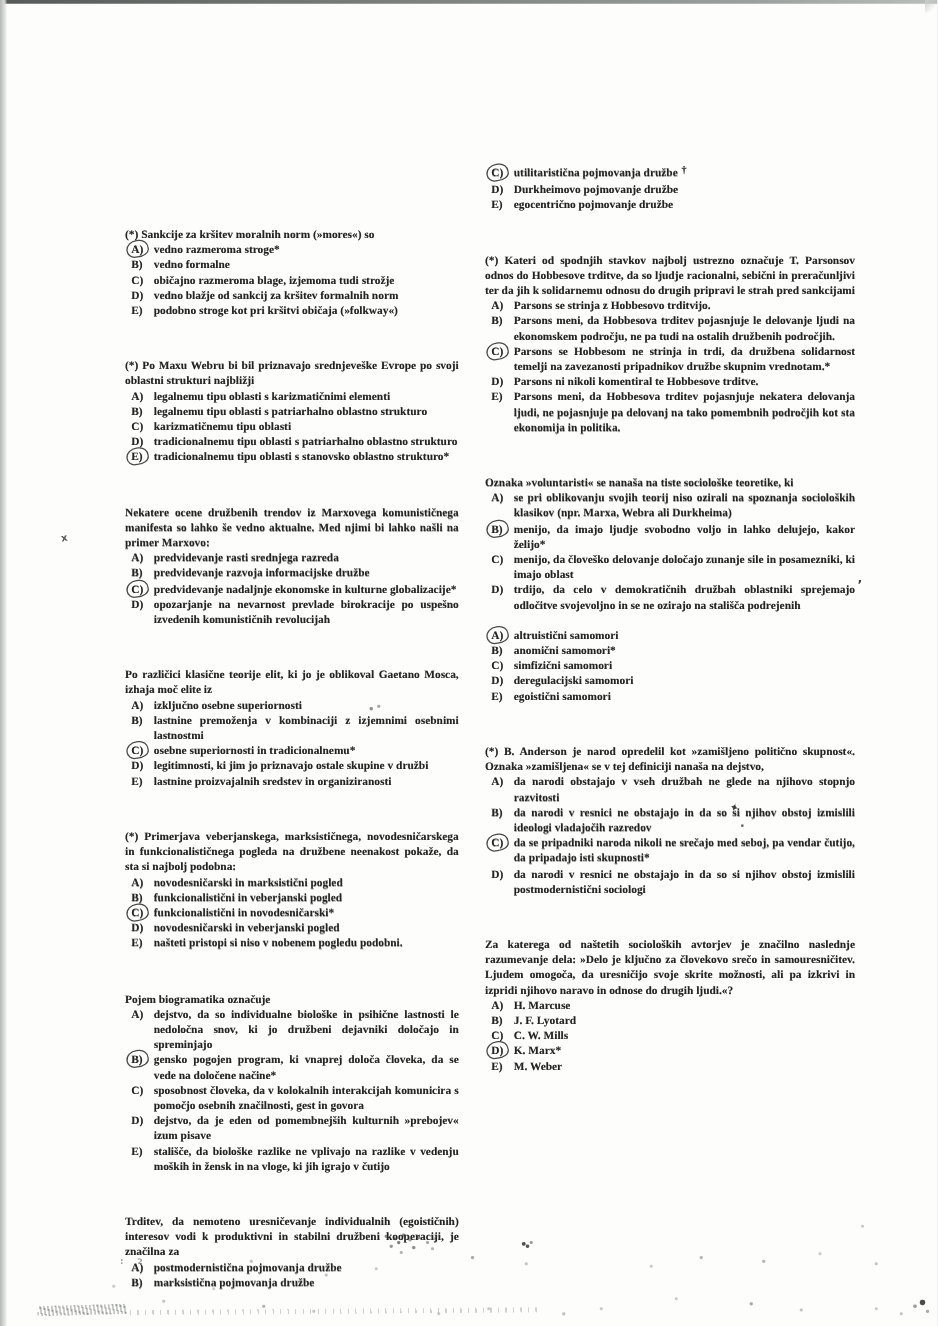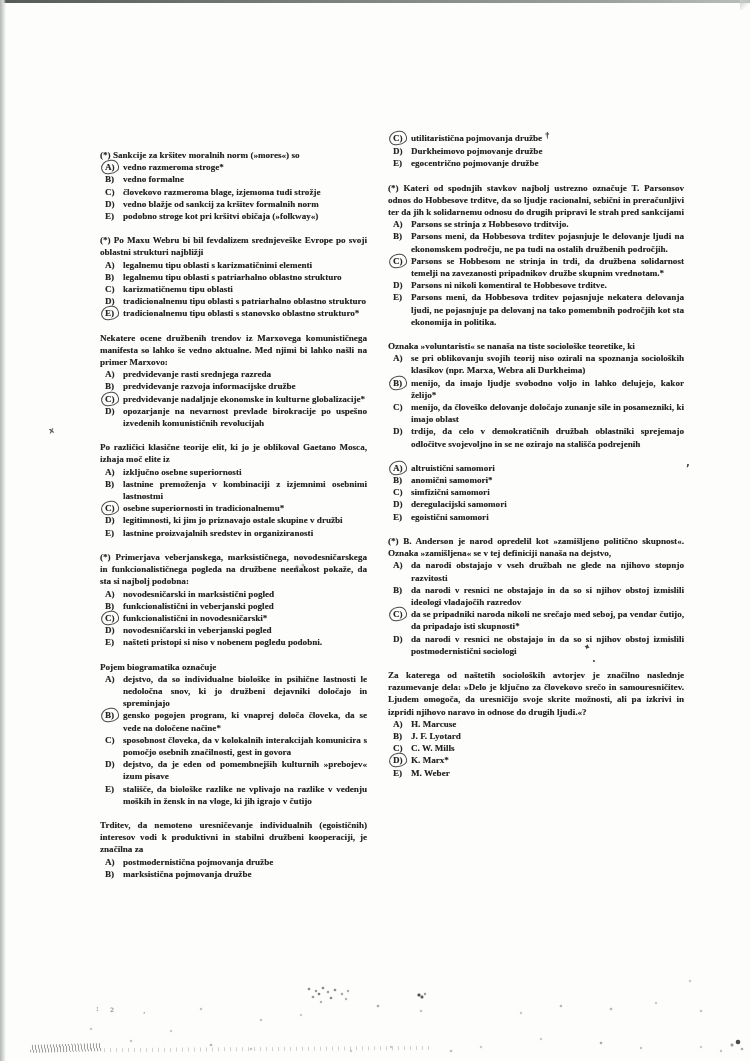--- a/index.html
+++ b/index.html
@@ -16,21 +16,21 @@
     background:linear-gradient(to right,#b3b8b5,#d9dcda 55%,rgba(255,255,255,0));}
   .edge-corner{position:absolute;right:0;top:0;width:10px;height:10px;
     background:linear-gradient(135deg,#c7ccc9,rgba(255,255,255,0) 70%);}
 
   .col{position:absolute;font-size:9px;line-height:12.2px;font-weight:700;
     letter-spacing:.05px;text-shadow:.2px .2px .35px rgba(45,45,45,.45);}
   .col-left{left:100px;top:149px;width:267px;}
   .col-right{left:388px;top:132px;width:296px;}
 
   .q{margin-bottom:12px;}
-  .stem{text-align:justify;}
+  .stem{text-align:justify;margin-top:32px;}
   .opt{display:flex;align-items:flex-start;}
   .let{flex:0 0 18px;margin-left:5px;position:relative;white-space:nowrap;}
   .otx{flex:1;text-align:justify;}
   .circled::after{
     content:"";position:absolute;left:-4px;top:-1px;width:16px;height:12px;
     border:1.2px solid rgba(40,40,40,.85);
     border-radius:55% 45% 60% 40% / 60% 55% 45% 50%;
     transform:rotate(-7deg);pointer-events:none;
   }
   .omark{font-size:8px;margin-left:3px;position:relative;top:-3px;font-weight:700;}
@@ -89,35 +89,35 @@
           <div class="opt">
             <span class="let circled">A)</span>
             <span class="otx">vedno razmeroma stroge*</span>
           </div>
           <div class="opt">
             <span class="let">B)</span>
             <span class="otx">vedno formalne</span>
           </div>
           <div class="opt">
             <span class="let">C)</span>
-            <span class="otx">človekovo razmeroma blage, izjemoma tudi strožje</span>
+            <span class="otx">običajno razmeroma blage, izjemoma tudi strožje</span>
           </div>
           <div class="opt">
             <span class="let">D)</span>
             <span class="otx">vedno blažje od sankcij za kršitev formalnih norm</span>
           </div>
           <div class="opt">
             <span class="let">E)</span>
             <span class="otx">podobno stroge kot pri kršitvi običaja (»folkway«)</span>
           </div>
         </div>
   </div>
 
   <div class="q">
-    <div class="stem">(*) Po Maxu Webru bi bil fevdalizem srednjeveške Evrope po svoji oblastni strukturi najbližji</div>
+    <div class="stem">(*) Po Maxu Webru bi bil priznavajo srednjeveške Evrope po svoji oblastni strukturi najbližji</div>
     <div class="opts">
           <div class="opt">
             <span class="let">A)</span>
             <span class="otx">legalnemu tipu oblasti s karizmatičnimi elementi</span>
           </div>
           <div class="opt">
             <span class="let">B)</span>
             <span class="otx">legalnemu tipu oblasti s patriarhalno oblastno strukturo</span>
           </div>
           <div class="opt">

